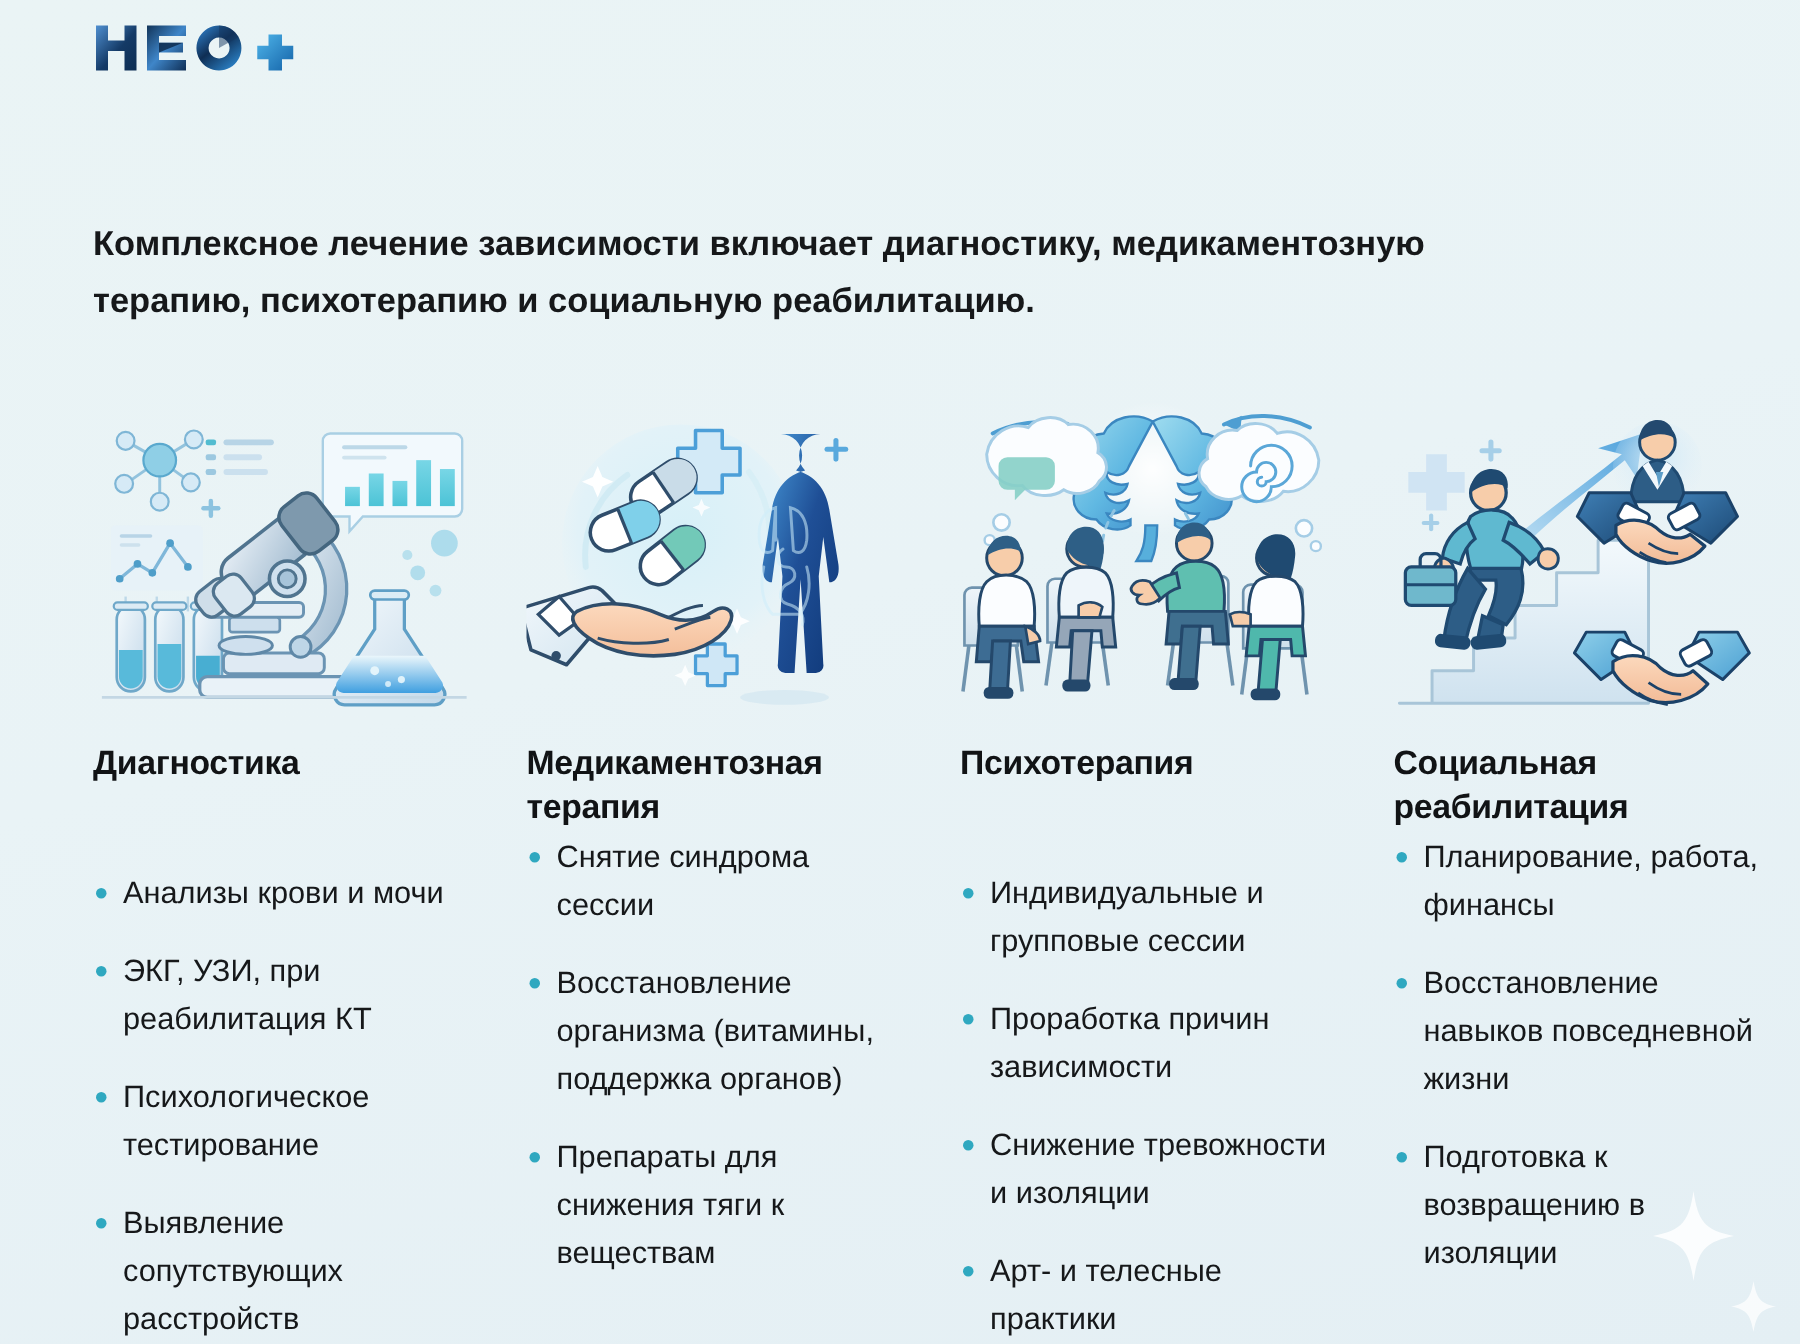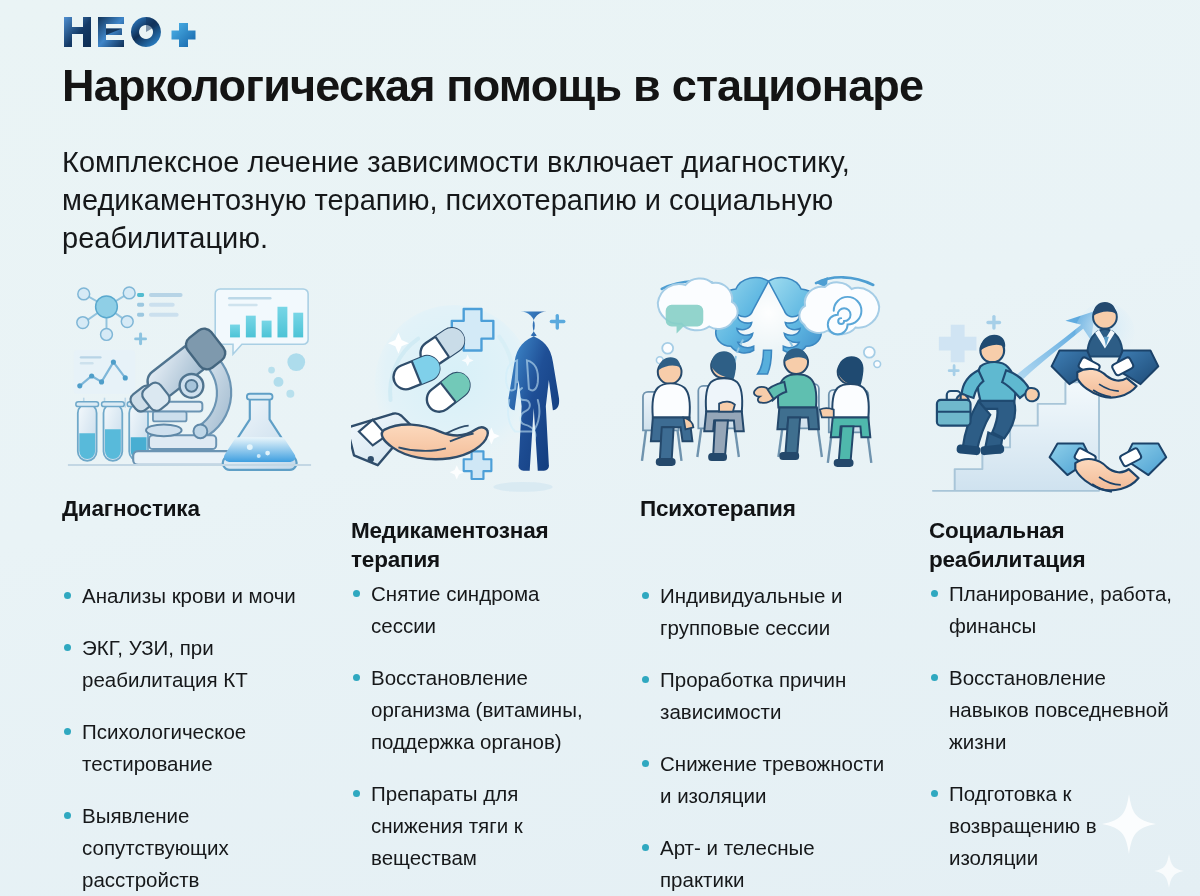--- a/index.html
+++ b/index.html
@@ -59,34 +59,34 @@
     letter-spacing: -0.8px;
     color: #141414;
   }
 
   
   .subtitle {
     position: absolute;
     top: 143px;
     left: 62px;
     width: 900px;
-    font-size: 29px;
+    font-size: 23px;
     line-height: 38px;
-    font-weight: 400;
+    font-weight: 700;
     color: #16181a;
   }
 
   
   .columns {
     position: absolute;
     top: 266px;
     left: 46px;
     right: 26px;
     display: flex;
-    align-items: center;
+    align-items: flex-start;
   }
 
   .col {
     width: 289px;
     padding: 0 16px;
     flex: 0 0 289px;
   }
 
   .illus {
     width: 100%;
@@ -172,21 +172,20 @@
       <path d="M36 2 h26 v7 H44 v4.5 h16 v6.5 H44 v5 h18 v7 H36 Z" fill="url(#lg2)"></path>
       <path d="M44 13.5 l16 0 l-16 6.5 Z" fill="#0e2b4e" opacity="0.85"></path>
 
       <path d="M84 2 a15 15 0 1 1 -0.1 0 Z M84 10 a7 7 0 1 0 0.1 0 Z" fill="url(#lg3)"></path>
       <path d="M84 2 a15 15 0 0 1 13 7.6 l-13 7.4 Z" fill="#13365f" opacity="0.5"></path>
 
       <path d="M117 8 h9 v7.5 h7.5 v9 H126 V32 h-9 v-7.5 h-7.5 v-9 H117 Z" fill="url(#lg4)"></path>
     </svg>
   </div>
 
-  <h1 class="title">Наркологическая помощь в стационаре</h1>
 
   <p class="subtitle">Комплексное лечение зависимости включает диагностику, медикаментозную терапию, психотерапию и социальную реабилитацию.</p>
 
   <div class="columns">
 
     <div class="col col-1">
       <div class="illus">
         <svg viewBox="0 0 260 212" xmlns="http://www.w3.org/2000/svg">
           <defs>
             <linearGradient id="mglass" x1="0" y1="0" x2="1" y2="1">

